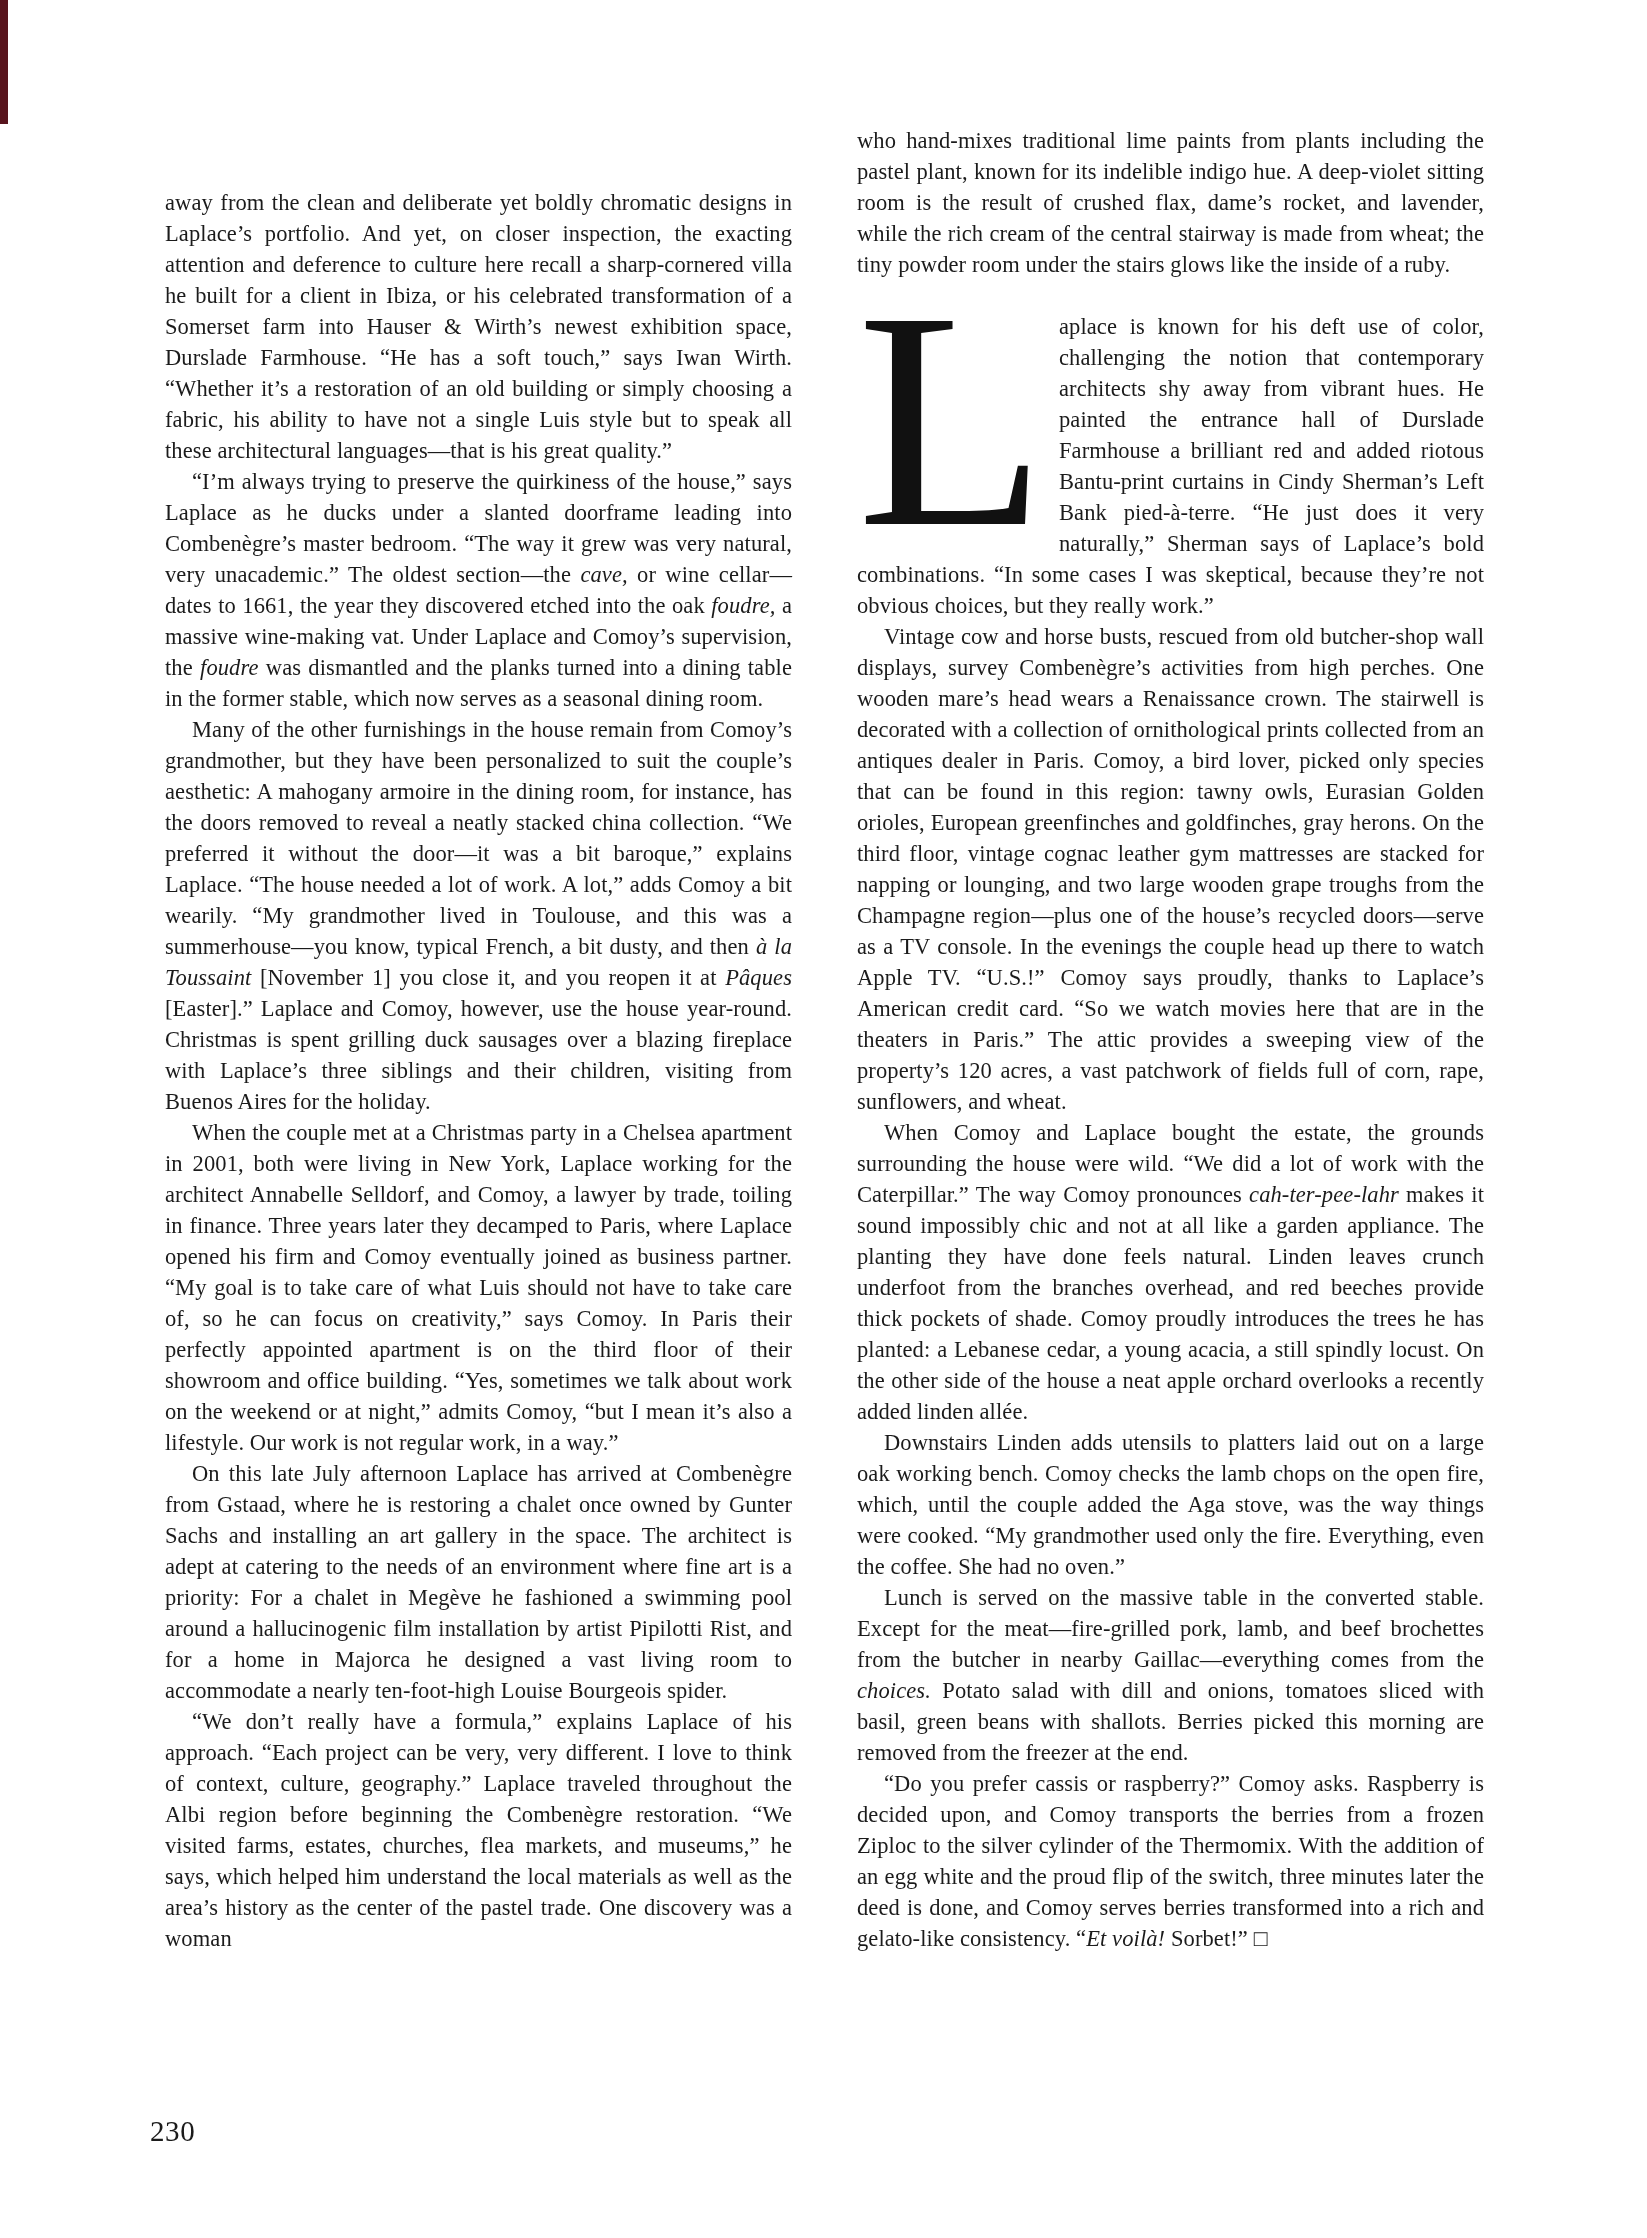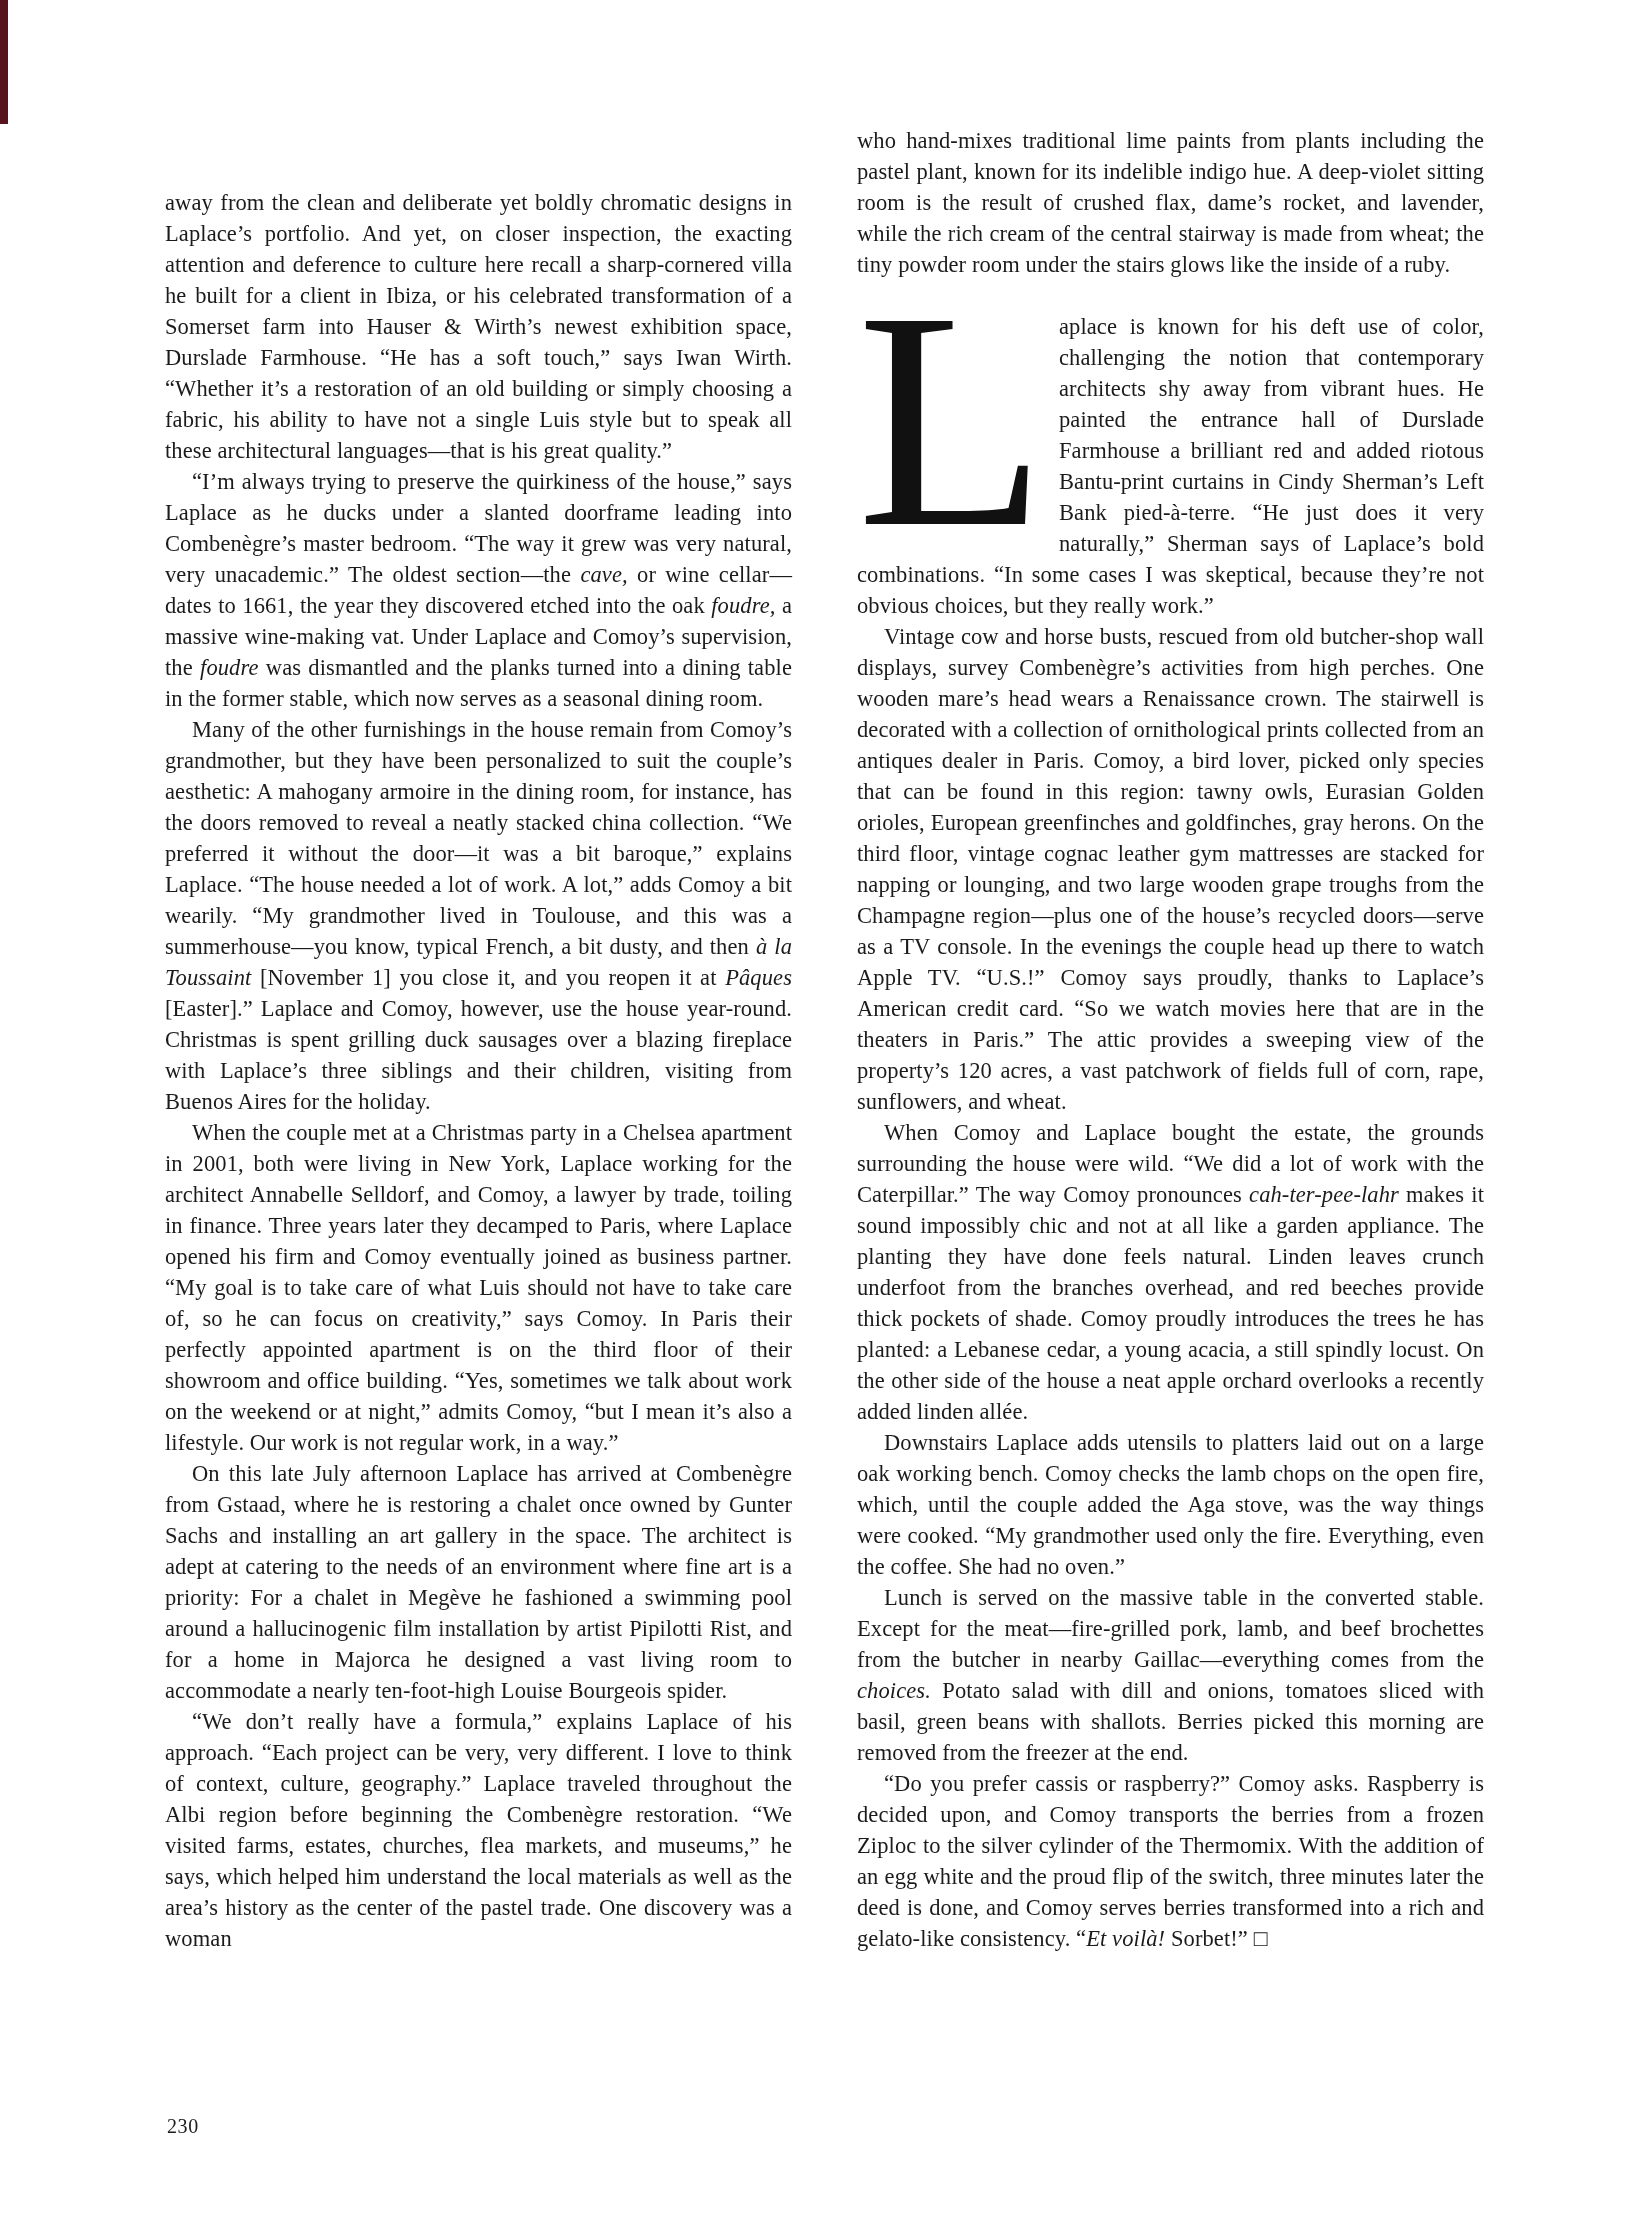--- a/index.html
+++ b/index.html
@@ -43,23 +43,23 @@
     width: 188px;
     height: 247px;
     margin: -15px 14px 0 0;
     font-size: 310px;
     line-height: 247px;
     font-weight: 400;
     color: #111111;
   }
   .folio {
     position: absolute;
-    left: 167px;
+    left: 150px;
     top: 2115px;
-    font-size: 20px;
+    font-size: 29px;
     letter-spacing: 0.6px;
     font-family: Liberation Serif, serif;
   }
 </style>
 </head>
 <body style="color: rgb(27, 27, 27); background: rgb(255, 255, 255);">
 
 <div class="page">
   <div class="bleed-mark" style="background: rgb(88, 20, 29);"></div>
 
@@ -70,21 +70,21 @@
         <p class="indent">Many of the other furnishings in the house remain from Comoy’s grandmother, but they have been personalized to suit the couple’s aesthetic: A mahogany armoire in the dining room, for instance, has the doors removed to reveal a neatly stacked china collection. “We preferred it without the door—it was a bit baroque,” explains Laplace. “The house needed a lot of work. A lot,” adds Comoy a bit wearily. “My grandmother lived in Toulouse, and this was a summerhouse—you know, typical French, a bit dusty, and then <i>à la Toussaint</i> [November 1] you close it, and you reopen it at <i>Pâques</i> [Easter].” Laplace and Comoy, however, use the house year-round. Christmas is spent grilling duck sausages over a blazing fireplace with Laplace’s three siblings and their children, visiting from Buenos Aires for the holiday.</p>
         <p class="indent">When the couple met at a Christmas party in a Chelsea apartment in 2001, both were living in New York, Laplace working for the architect Annabelle Selldorf, and Comoy, a lawyer by trade, toiling in finance. Three years later they decamped to Paris, where Laplace opened his firm and Comoy eventually joined as business partner. “My goal is to take care of what Luis should not have to take care of, so he can focus on creativity,” says Comoy. In Paris their perfectly appointed apartment is on the third floor of their showroom and office building. “Yes, sometimes we talk about work on the weekend or at night,” admits Comoy, “but I mean it’s also a lifestyle. Our work is not regular work, in a way.”</p>
         <p class="indent">On this late July afternoon Laplace has arrived at Combenègre from Gstaad, where he is restoring a chalet once owned by Gunter Sachs and installing an art gallery in the space. The architect is adept at catering to the needs of an environment where fine art is a priority: For a chalet in Megève he fashioned a swimming pool around a hallucinogenic film installation by artist Pipilotti Rist, and for a home in Majorca he designed a vast living room to accommodate a nearly ten-foot-high Louise Bourgeois spider.</p>
         <p class="indent">“We don’t really have a formula,” explains Laplace of his approach. “Each project can be very, very different. I love to think of context, culture, geography.” Laplace traveled throughout the Albi region before beginning the Combenègre restoration. “We visited farms, estates, churches, flea markets, and museums,” he says, which helped him understand the local materials as well as the area’s history as the center of the pastel trade. One discovery was a woman</p>
       </div>
     <div class="column">
         <p>who hand-mixes traditional lime paints from plants including the pastel plant, known for its indelible indigo hue. A deep-violet sitting room is the result of crushed flax, dame’s rocket, and lavender, while the rich cream of the central stairway is made from wheat; the tiny powder room under the stairs glows like the inside of a ruby.</p>
         <p class="has-dropcap"><span class="dropcap">L</span>aplace is known for his deft use of color, challenging the notion that contemporary architects shy away from vibrant hues. He painted the entrance hall of Durslade Farmhouse a brilliant red and added riotous Bantu-print curtains in Cindy Sherman’s Left Bank pied-à-terre. “He just does it very naturally,” Sherman says of Laplace’s bold combinations. “In some cases I was skeptical, because they’re not obvious choices, but they really work.”</p>
         <p class="indent">Vintage cow and horse busts, rescued from old butcher-shop wall displays, survey Combenègre’s activities from high perches. One wooden mare’s head wears a Renaissance crown. The stairwell is decorated with a collection of ornithological prints collected from an antiques dealer in Paris. Comoy, a bird lover, picked only species that can be found in this region: tawny owls, Eurasian Golden orioles, European greenfinches and goldfinches, gray herons. On the third floor, vintage cognac leather gym mattresses are stacked for napping or lounging, and two large wooden grape troughs from the Champagne region—plus one of the house’s recycled doors—serve as a TV console. In the evenings the couple head up there to watch Apple TV. “U.S.!” Comoy says proudly, thanks to Laplace’s American credit card. “So we watch movies here that are in the theaters in Paris.” The attic provides a sweeping view of the property’s 120 acres, a vast patchwork of fields full of corn, rape, sunflowers, and wheat.</p>
         <p class="indent">When Comoy and Laplace bought the estate, the grounds surrounding the house were wild. “We did a lot of work with the Caterpillar.” The way Comoy pronounces <i>cah-ter-pee-lahr</i> makes it sound impossibly chic and not at all like a garden appliance. The planting they have done feels natural. Linden leaves crunch underfoot from the branches overhead, and red beeches provide thick pockets of shade. Comoy proudly introduces the trees he has planted: a Lebanese cedar, a young acacia, a still spindly locust. On the other side of the house a neat apple orchard overlooks a recently added linden allée.</p>
-        <p class="indent">Downstairs Laplace adds utensils to platters laid out on a large oak working bench. Comoy checks the lamb chops on the open fire, which, until the couple added the Aga stove, was the way things were cooked. “My grandmother used only the fire. Everything, even the coffee. She had no oven.”</p>
+        <p class="indent">Downstairs Linden adds utensils to platters laid out on a large oak working bench. Comoy checks the lamb chops on the open fire, which, until the couple added the Aga stove, was the way things were cooked. “My grandmother used only the fire. Everything, even the coffee. She had no oven.”</p>
         <p class="indent">Lunch is served on the massive table in the converted stable. Except for the meat—fire-grilled pork, lamb, and beef brochettes from the butcher in nearby Gaillac—everything comes from the <i>choices.</i> Potato salad with dill and onions, tomatoes sliced with basil, green beans with shallots. Berries picked this morning are removed from the freezer at the end.</p>
         <p class="indent">“Do you prefer cassis or raspberry?” Comoy asks. Raspberry is decided upon, and Comoy transports the berries from a frozen Ziploc to the silver cylinder of the Thermomix. With the addition of an egg white and the proud flip of the switch, three minutes later the deed is done, and Comoy serves berries transformed into a rich and gelato-like consistency. “<i>Et voilà!</i> Sorbet!” □</p>
       </div>
   </main>
 
   <div class="folio">230</div>
 </div>
 
 
 </body></html>

